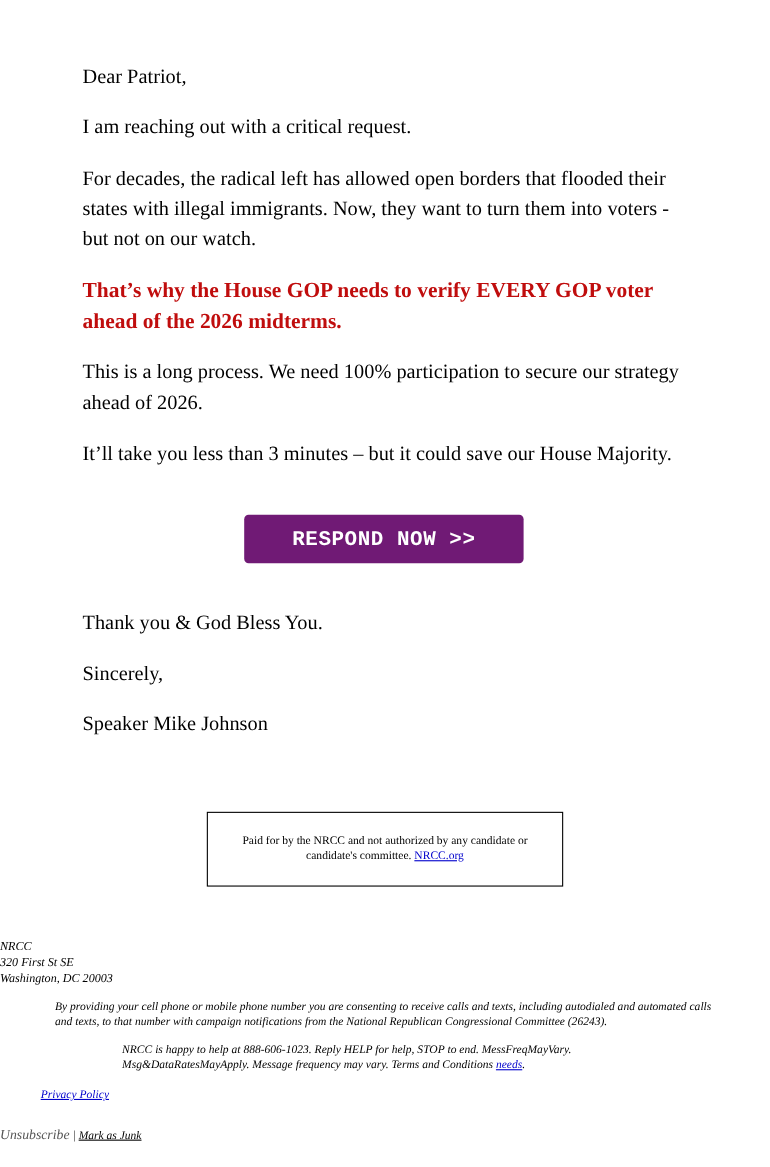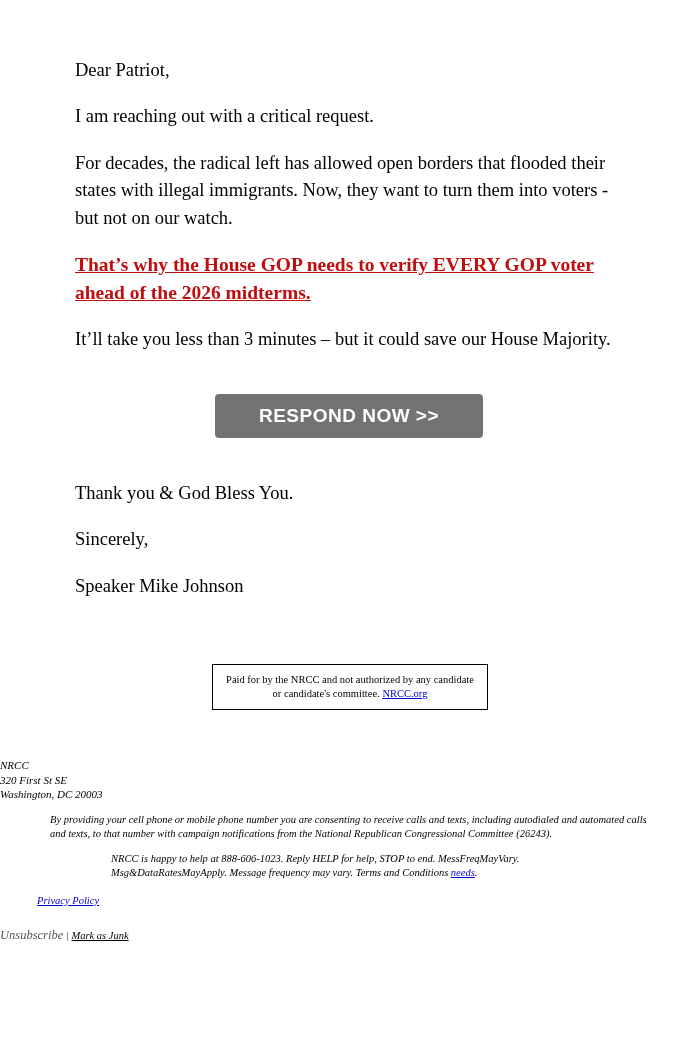--- a/index.html
+++ b/index.html
@@ -20,48 +20,47 @@
   .content {
     width: 548px;
     margin-left: 75px;
     font-size: 18.5px;
     line-height: 1.48;
   }
   .para { margin-bottom: 19px; }
   .headline {
     color: #c00d0d;
     font-weight: 700;
-    text-decoration: underline;
     font-size: 19.5px;
     line-height: 1.45;
     margin-bottom: 19px;
   }
   .cta-wrap {
     text-align: center;
     margin: 40px 0 42px 0;
     width: 548px;
   }
   .cta {
     display: inline-block;
-    background: #737373;
+    background: #701a75;
     color: #ffffff;
-    font-family: Liberation Sans, sans-serif;
+    font-family: Liberation Mono, monospace;
     font-weight: 700;
     font-size: 19px;
     letter-spacing: 0.5px;
     padding: 11px 44px;
     border: none;
     border-radius: 4px;
     cursor: pointer;
   }
   .disclaimer-box {
-    width: 276px;
+    width: 324px;
     margin: 64px auto 0 auto;
     border: 1px solid #000000;
-    padding: 8px 12px;
+    padding: 19px 12px;
     text-align: center;
     font-size: 10.5px;
     line-height: 1.35;
   }
   .footer {
     margin-top: 48px;
     text-align: left;
     font-size: 11px;
     line-height: 1.3;
     color: #000000;
@@ -94,20 +93,21 @@
   <div class="content">
 
     <p class="para">Dear Patriot,</p>
 
     <p class="para">I am reaching out with a critical request.</p>
 
     <p class="para">For decades, the radical left has allowed open borders that flooded their states with illegal immigrants. Now, they want to turn them into voters - but not on our watch.</p>
 
     <p class="headline">That’s why the House GOP needs to verify EVERY GOP voter ahead of the 2026 midterms. </p>
 
+    <p class="para">This is a long process. We need 100% participation to secure our strategy ahead of 2026.</p>
 
     <p class="para">It’ll take you less than 3 minutes – but it could save our House Majority.</p>
 
     <div class="cta-wrap">
       <button class="cta">RESPOND NOW &gt;&gt;</button>
     </div>
 
     <p class="para">Thank you &amp; God Bless You.</p>
 
     <p class="para">Sincerely,</p>

